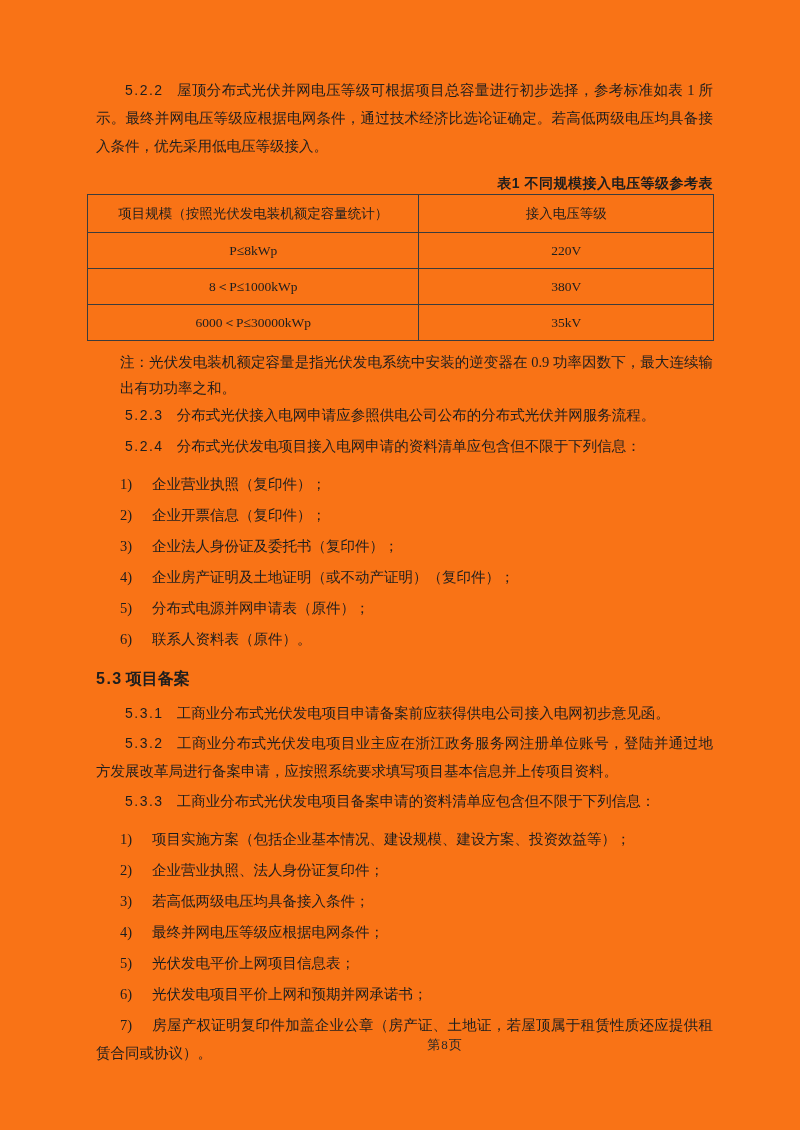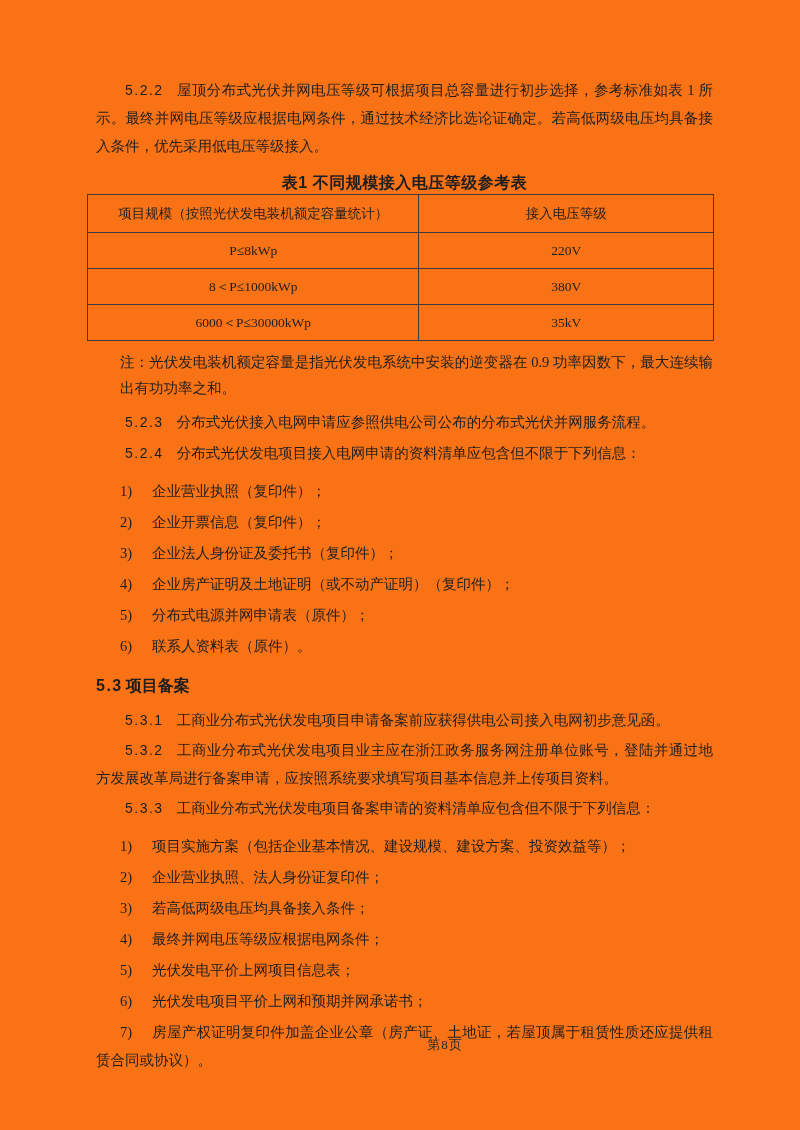--- a/index.html
+++ b/index.html
@@ -20,24 +20,24 @@
     text-indent:2em;
   }
   .sec-num{
     font-family:"Liberation Sans","DejaVu Sans",sans-serif;
     letter-spacing:1.5px;
     margin-right:13px;
     font-size:14px;
   }
   .tbl-title{
     margin-top:12px;
-    text-align:center;
+    text-align:right;
     font-family:"Liberation Sans","DejaVu Sans",sans-serif;
     font-weight:700;
-    font-size:16px;
+    font-size:14px;
     line-height:22px;
     letter-spacing:.5px;
   }
   table.tbl{
     width:627px;
     margin-left:-9px;
     border-collapse:collapse;
     table-layout:fixed;
   }
   table.tbl td{
@@ -50,21 +50,21 @@
   }
   table.tbl td.c1{width:51.5%;}
   table.tbl tr.hdr td{height:23px;}
   .note{
     margin-top:8px;
     margin-left:24px;
     font-size:14.5px;
     line-height:26px;
     text-align:justify;
   }
-  .mt-523{margin-top:7px;}
+  .mt-523{}
   .mt-524{margin-top:3px;}
   .li{
     font-size:14.5px;
     line-height:28px;
     text-align:justify;
     text-indent:24px;
     margin-bottom:3px;
   }
   .li-num{
     display:inline-block;

